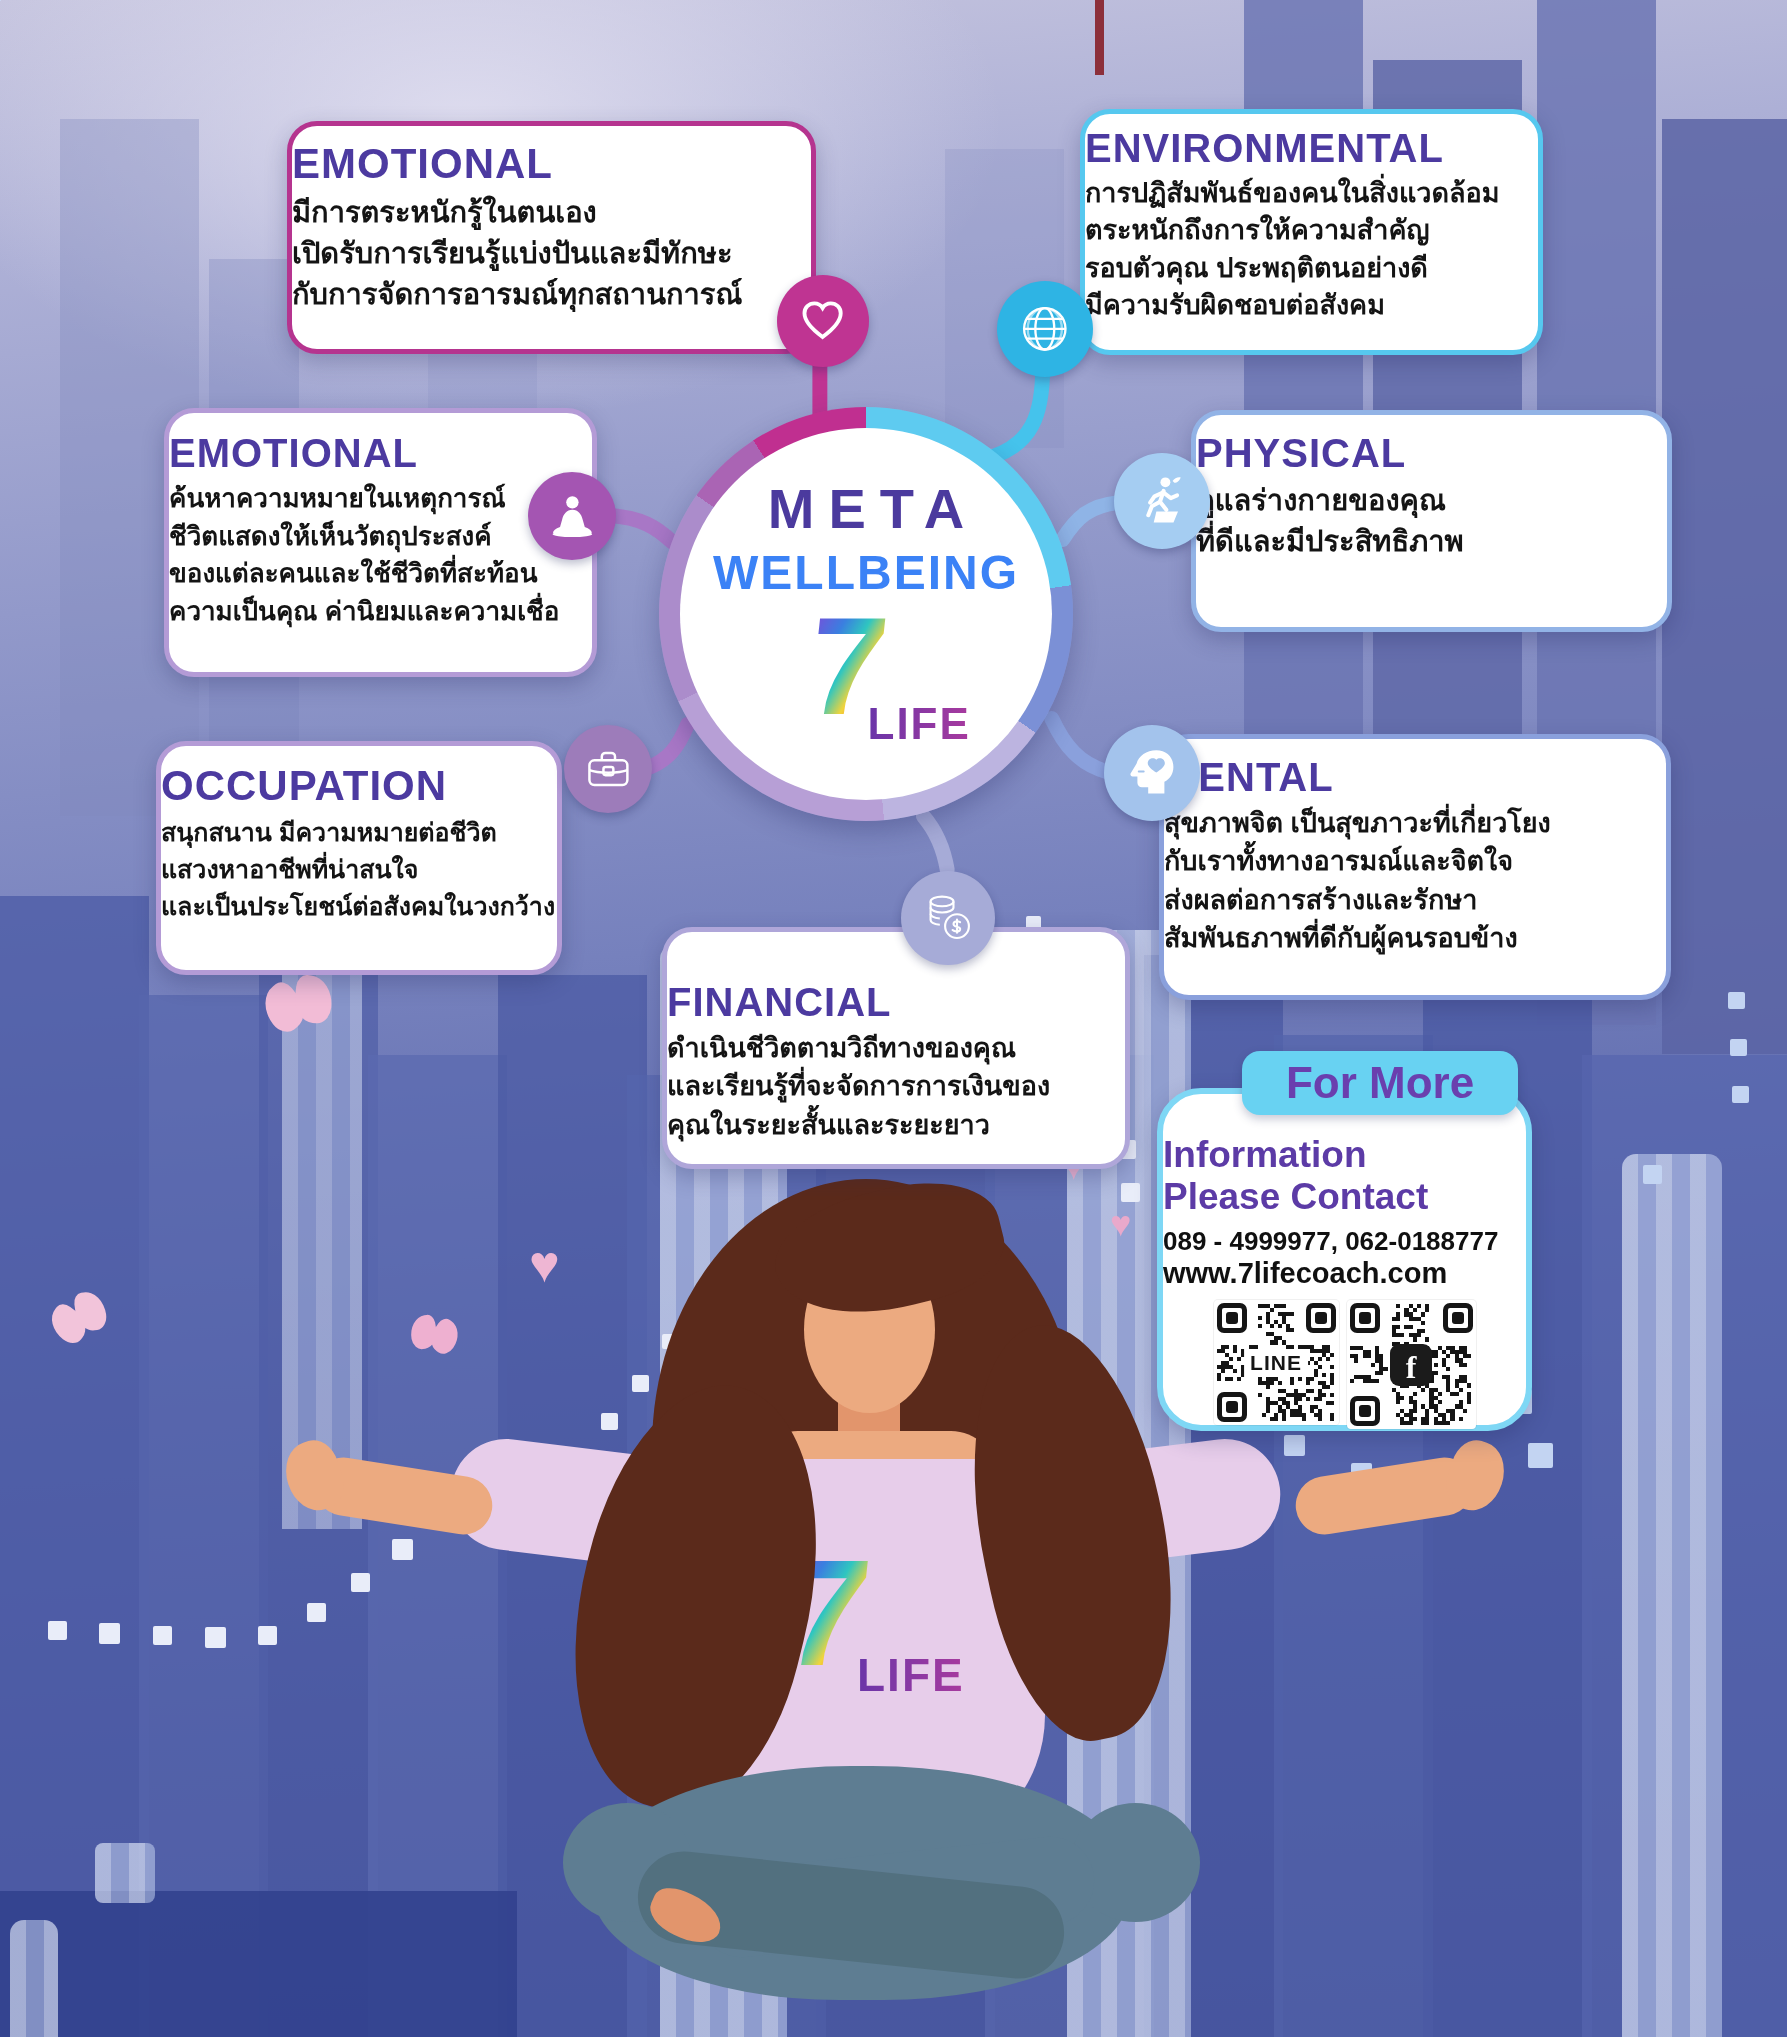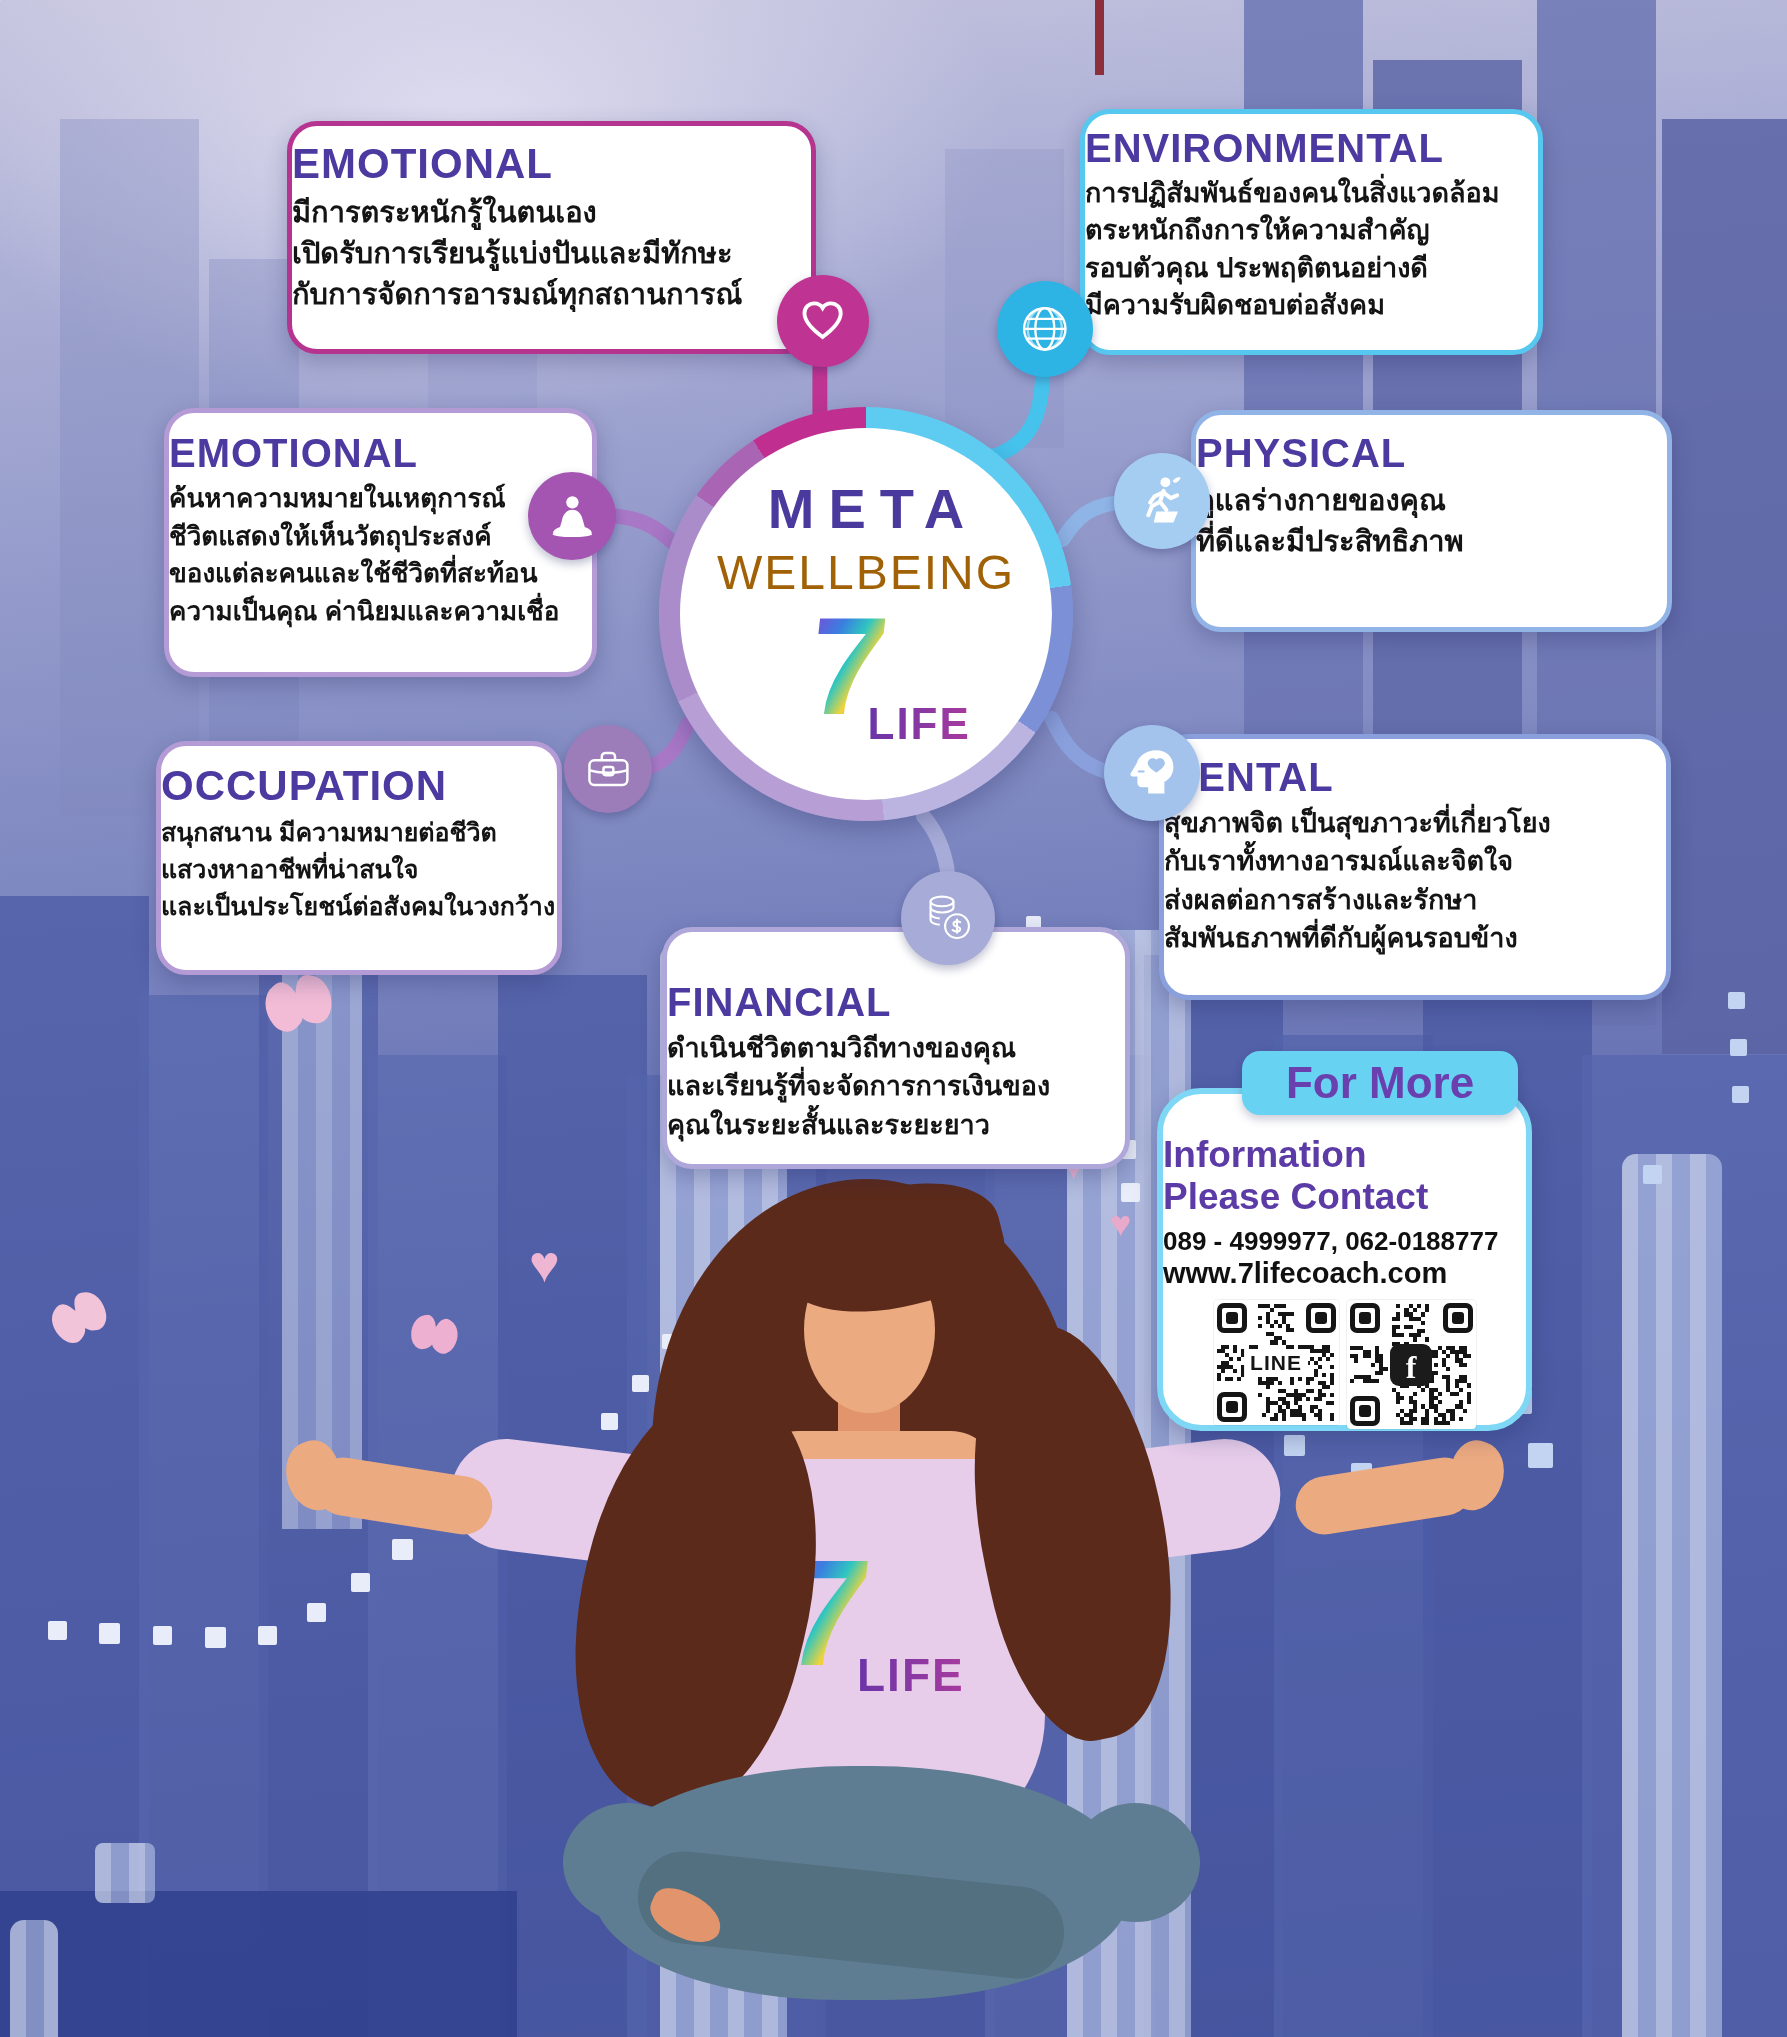--- a/index.html
+++ b/index.html
@@ -122,21 +122,21 @@
     <div class="abs" style="left:697px;top:1853px;width:398px;height:88px;background:#5e7d92;border-radius:44px;transform:rotate(-6deg)"></div>
     <div class="abs" style="left:637px;top:1869px;width:428px;height:92px;background:#52707f;border-radius:46px;transform:rotate(6deg)"></div>
     <div class="abs" style="left:649px;top:1894px;width:74px;height:44px;background:#e2956c;border-radius:40% 60% 50% 50%;transform:rotate(24deg)"></div>
   </div>
 
   <div class="abs" style="left:659px;top:407px;width:414px;height:414px;border-radius:50%;z-index:4;
     background:conic-gradient(#5ecbf0 0deg 82deg,#7b90d6 82deg 125deg,#bcb4e0 125deg 175deg,#b79fd6 175deg 245deg,#ab8ccb 245deg 305deg,#aa64b4 305deg 327deg,#c02f90 327deg 360deg);
     box-shadow:0 10px 26px rgba(35,40,95,.30)">
     <div class="abs" style="inset:21px;background:#fff;border-radius:50%;display:flex;flex-direction:column;align-items:center;justify-content:center">
       <div style="font-size:56px;font-weight:800;color:#4b3a9e;letter-spacing:14px;margin-left:14px">META</div>
-      <div style="font-size:48px;font-weight:400;color:#a16207;letter-spacing:2px;margin-top:4px">WELLBEING</div>
+      <div style="font-size:48px;font-weight:700;color:#3b82f6;letter-spacing:2px;margin-top:4px">WELLBEING</div>
       <div style="position:relative;width:239px;height:149px;margin-top:4px">
         <span class="grad7" style="position:absolute;left:62px;top:-8px;font-size:139px">7</span>
         <span class="gradLIFE" style="position:absolute;left:121px;top:98px;font-size:44px">LIFE</span>
       </div>
     </div>
   </div>
 
   <div class="card" style="left:287px;top:121px;width:529px;height:233px;border:5px solid #b5348f">
     <div class="card-title" style="font-size:42px">EMOTIONAL</div>
     <div class="thai" style="font-size:29px">

